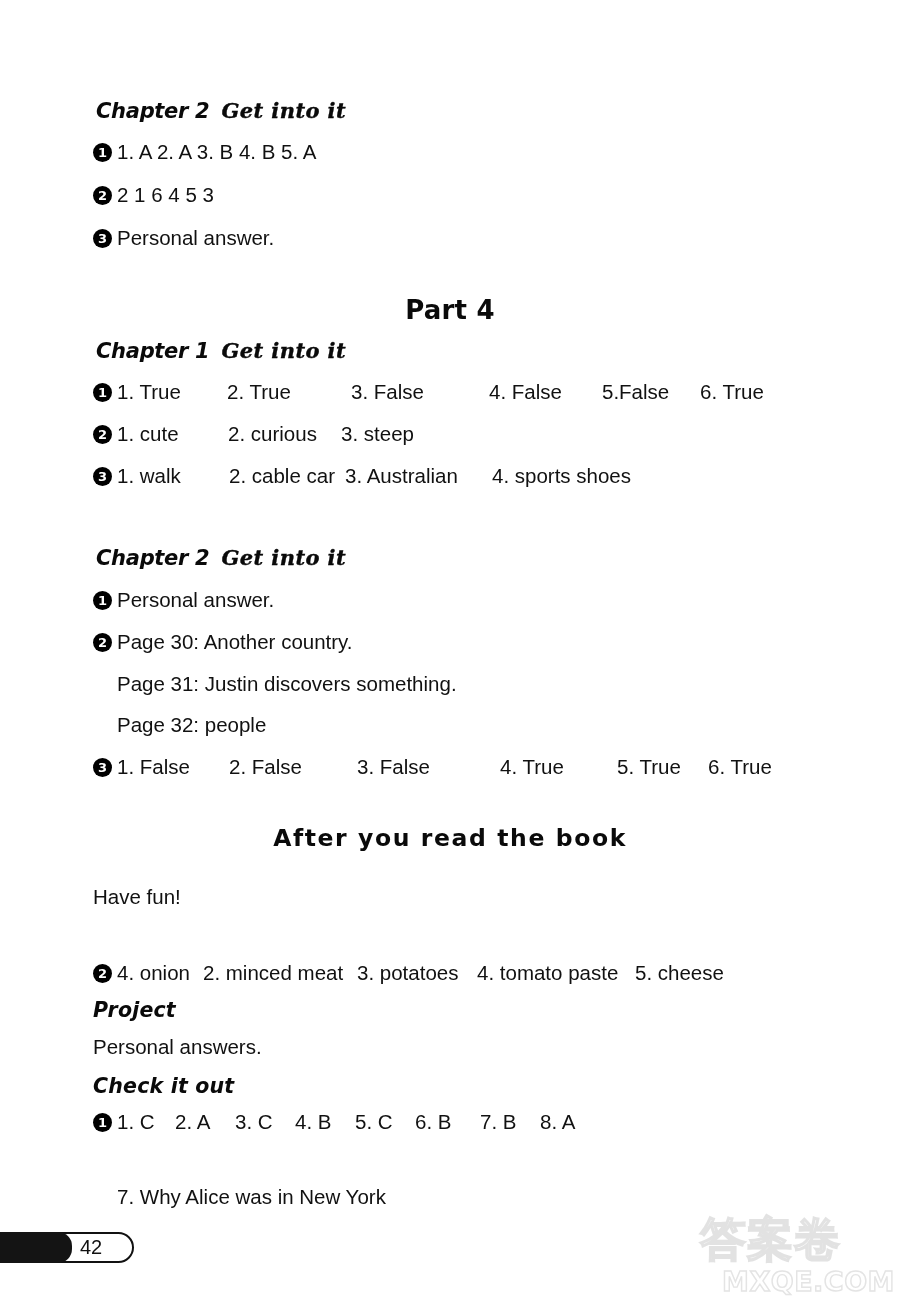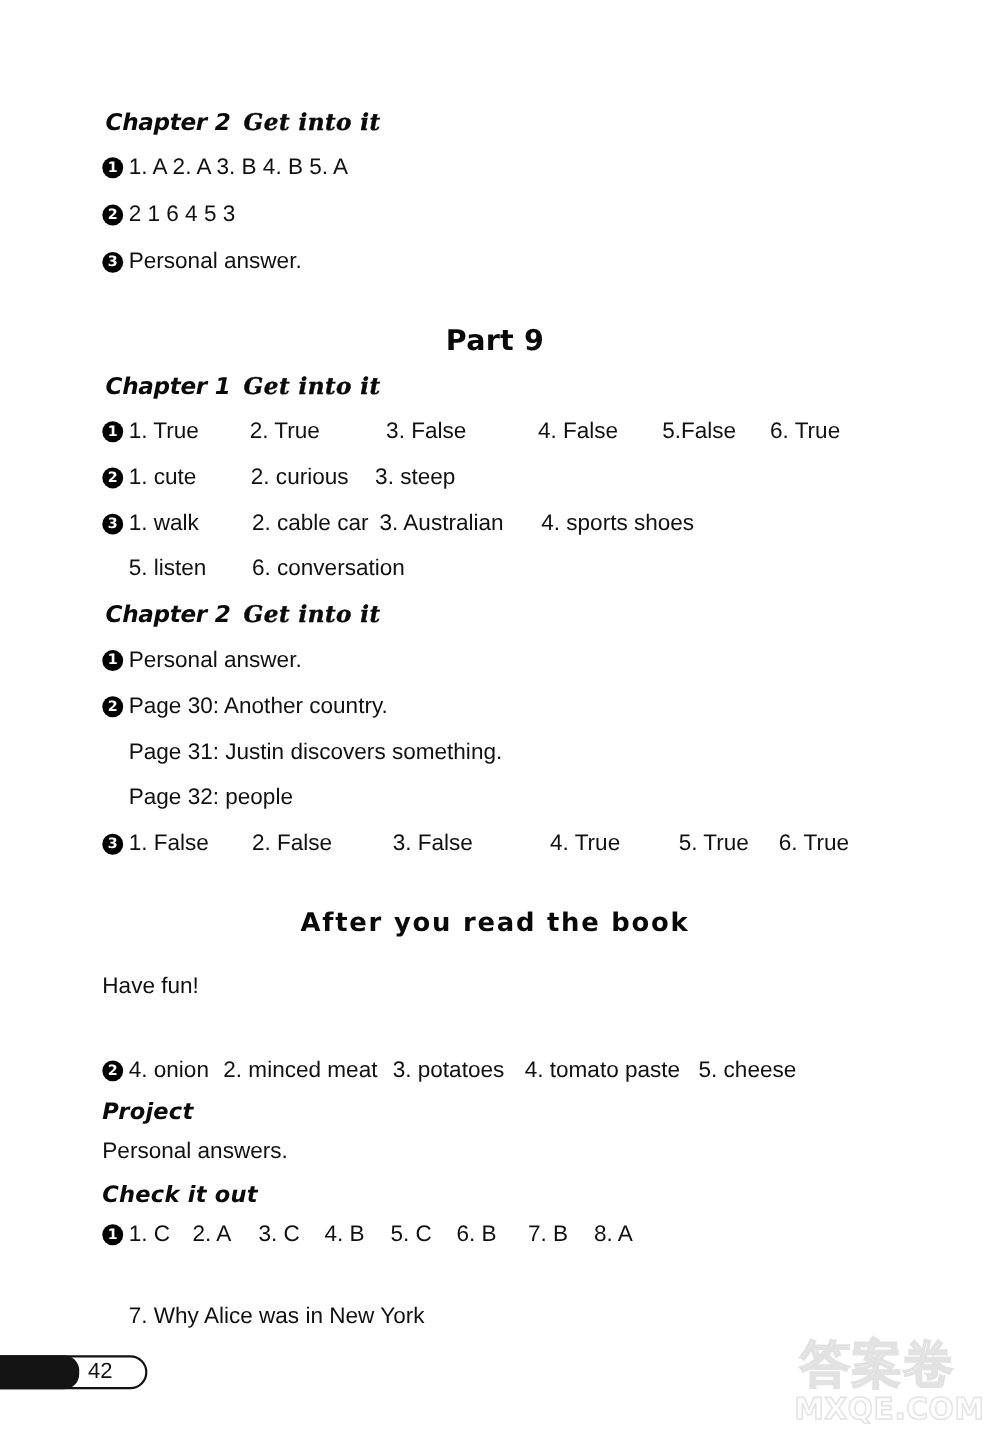--- a/index.html
+++ b/index.html
@@ -155,21 +155,21 @@
     top: 1216px;
     width: 195px;
     height: 86px;
     pointer-events: none;
   }
   .wm-cn {
     position: absolute;
     left: 0;
     top: 0;
     width: 195px;
-    text-align: center;
+    text-align: left;
     font-family: "DejaVu Sans", sans-serif;
     font-size: 46px;
     font-weight: 700;
     line-height: 1;
     color: transparent;
     -webkit-text-stroke: 1.6px #e2e2e2;
     letter-spacing: 1px;
   }
   .wm-en {
     position: absolute;
@@ -200,41 +200,38 @@
   </div>
 
   <div class="row" style="left:93px; top:185px;">
     <span class="bullet">2</span><span>2  1  6  4  5  3</span>
   </div>
 
   <div class="row" style="left:93px; top:228px;">
     <span class="bullet">3</span><span>Personal answer.</span>
   </div>
 
-  <div class="part-heading" style="top:297px;">Part 9</div>
+  <div class="part-heading" style="top:297px;">Part 4</div>
 
   <div class="chapter" style="left:96px; top:340px;">
     <span class="ch-label">Chapter 1</span><span class="ch-sub">Get into it</span>
   </div>
 
   <div class="row" style="left:93px; top:382px;">
     <span class="bullet">1</span><span class="col" style="width:110px;">1. True</span><span class="col" style="width:124px;">2. True</span><span class="col" style="width:138px;">3. False</span><span class="col" style="width:113px;">4. False</span><span class="col" style="width:98px;">5.False</span><span class="col">6. True</span>
   </div>
 
   <div class="row" style="left:93px; top:424px;">
     <span class="bullet">2</span><span class="col" style="width:111px;">1. cute</span><span class="col" style="width:113px;">2. curious</span><span class="col">3. steep</span>
   </div>
 
   <div class="row" style="left:93px; top:466px;">
     <span class="bullet">3</span><span class="col" style="width:112px;">1. walk</span><span class="col" style="width:116px;">2. cable car</span><span class="col" style="width:147px;">3. Australian</span><span class="col">4. sports shoes</span>
   </div>
 
-  <div class="row" style="left:117px; top:507px;">
-    <span class="col" style="width:112px;">5. listen</span><span class="col">6. conversation</span>
-  </div>
 
   <div class="chapter" style="left:96px; top:547px;">
     <span class="ch-label">Chapter 2</span><span class="ch-sub">Get into it</span>
   </div>
 
   <div class="row" style="left:93px; top:590px;">
     <span class="bullet">1</span><span>Personal answer.</span>
   </div>
 
   <div class="row" style="left:93px; top:632px;">

